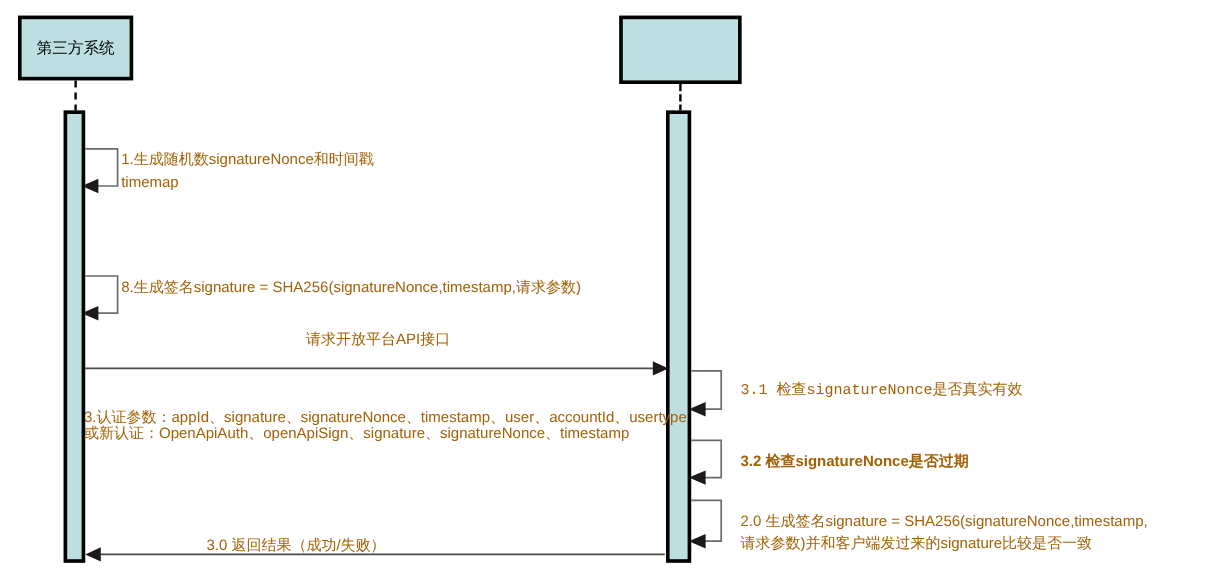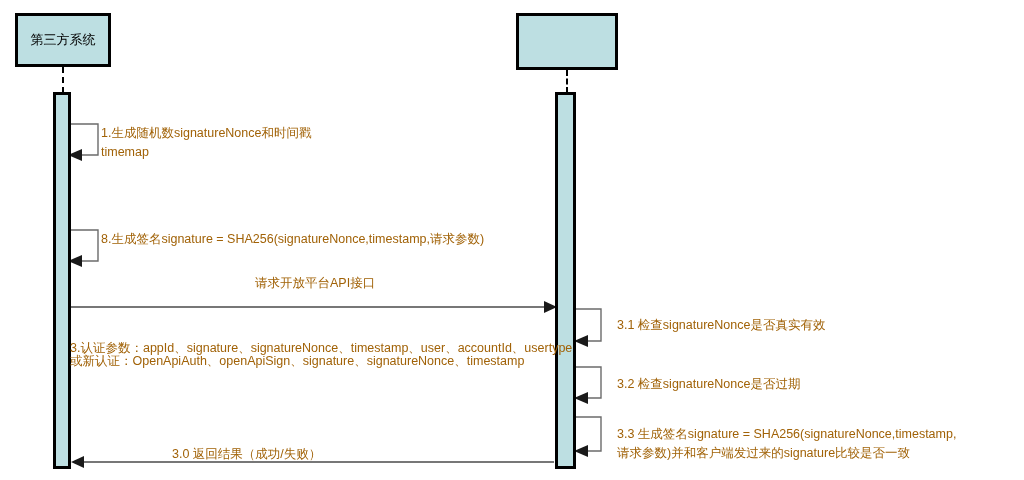--- a/index.html
+++ b/index.html
@@ -69,22 +69,22 @@
     font-size: 12.5px;
     line-height: 1.55;
     color: #a16207;
     white-space: pre;
   }
   #msg-1-text  { left: 101px; top: 124px; }
   #msg-2-text  { left: 101px; top: 230px; }
   #msg-3-title { left: 230px; top: 274px; margin-left: 25px; }
   #msg-3-params-1 { left: 70px; top: 339px; }
   #msg-3-params-2 { left: 70px; top: 352px; text-align: right; }
-  #msg-31-text { left: 617px; top: 316px; }
-  #msg-32-text { left: 617px; top: 375px; }
+  #msg-31-text { left: 617px; top: 316px; font-family: Liberation Mono, monospace; }
+  #msg-32-text { left: 617px; top: 375px; font-weight: bold; }
   #msg-33-text { left: 617px; top: 425px; }
   #msg-34-text { left: 172px; top: 445px; }
 </style>
 </head>
 <body>
 
 <svg id="diagram-canvas" viewBox="0 0 1024 480" xmlns="http://www.w3.org/2000/svg">
   <defs>
     <marker id="arrow-right" viewBox="0 0 12 10" refX="11" refY="5" markerWidth="12" markerHeight="10" orient="auto-start-reverse">
       <path d="M 0 0 L 12 5 L 0 10 z" fill="#1a1a1a"></path>
@@ -152,16 +152,16 @@
 <div class="msg-text" id="msg-3-title">请求开放平台API接口</div>
 
 <div class="msg-text" id="msg-3-params-1">3.认证参数：appId、signature、signatureNonce、timestamp、user、accountId、usertype</div>
 
 <div class="msg-text" id="msg-3-params-2">或新认证：OpenApiAuth、openApiSign、signature、signatureNonce、timestamp</div>
 
 <div class="msg-text" id="msg-31-text">3.1 检查signatureNonce是否真实有效</div>
 
 <div class="msg-text" id="msg-32-text">3.2 检查signatureNonce是否过期</div>
 
-<div class="msg-text" id="msg-33-text">3.3 生成签名signature = SHA256(signatureNonce,timestamp,
+<div class="msg-text" id="msg-33-text">2.0 生成签名signature = SHA256(signatureNonce,timestamp,
 请求参数)并和客户端发过来的signature比较是否一致</div>
 
 <div class="msg-text" id="msg-34-text">3.0 返回结果（成功/失败）</div>
 
 </body></html>

